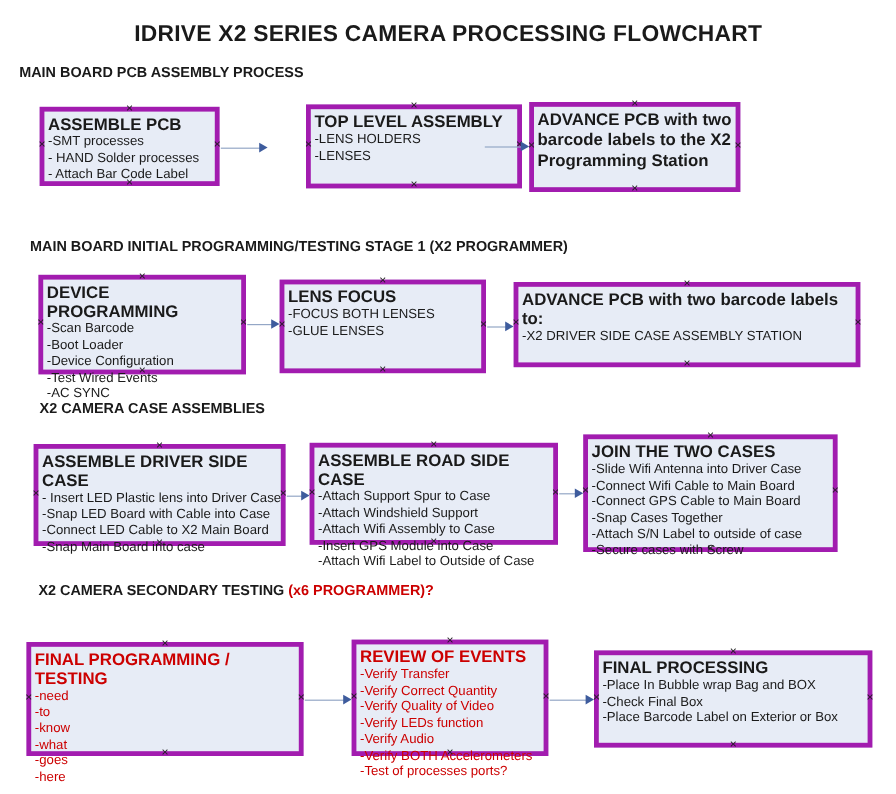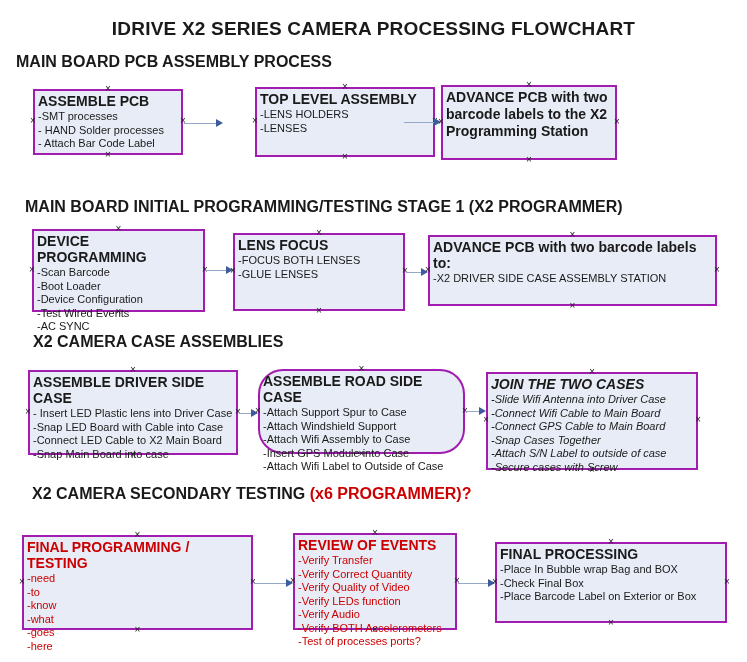--- a/index.html
+++ b/index.html
@@ -5,26 +5,26 @@
   html,body{margin:0;padding:0;background:#ffffff;}
   .canvas{
     position:relative;width:747px;height:662px;background:#ffffff;overflow:hidden;
     font-family:"Liberation Sans", sans-serif;color:#1a1a1a;padding-left:20px;
   }
   .chart-title{
     position:absolute;left:0;top:18px;width:747px;text-align:center;
     font-size:19px;font-weight:bold;letter-spacing:0.2px;
   }
   .section-heading{
-    position:absolute;font-size:16px;font-weight:bold;white-space:nowrap;
+    position:absolute;font-size:12px;font-weight:bold;white-space:nowrap;
   }
   .section-heading .red-part{color:#cc0000;}
   .box{
     position:absolute;box-sizing:border-box;background:#e7ecf6;
-    border:2px solid #a21caf;padding:2px 3px;overflow:visible;
+    border:4px solid #a21caf;padding:2px 3px;overflow:visible;
   }
   .box-title{
     font-size:14px;font-weight:bold;line-height:16px;margin:0 0 1px 0;
   }
   .box-title.wrap{line-height:17px;white-space:normal;}
   .box-item{
     font-size:11px;line-height:13.5px;margin:0;white-space:nowrap;
   }
   .red .box-title,.red .box-item{color:#cc0000;}
   
@@ -145,39 +145,39 @@
     <div class="box-item">-Snap LED Board with Cable into Case</div>
     <div class="box-item">-Connect LED Cable to X2 Main Board</div>
     <div class="box-item">-Snap Main Board into case</div>
   </div>
 
   <div class="connector" style="left:239px;top:409px;width:19px;">
     <span class="c-line"></span>
     <span class="c-head"></span>
   </div>
 
-  <div class="box" style="left:258px;top:369px;width:207px;height:85px;border-radius:25px;">
+  <div class="box" style="left:258px;top:369px;width:207px;height:85px;">
     <span class="hd ht"></span>
     <span class="hd hb"></span>
     <span class="hd hl"></span>
     <span class="hd hr"></span>
     <div class="box-title">ASSEMBLE ROAD SIDE CASE</div>
     <div class="box-item">-Attach Support Spur to Case</div>
     <div class="box-item">-Attach Windshield Support</div>
     <div class="box-item">-Attach Wifi Assembly to Case</div>
     <div class="box-item">-Insert GPS Module into Case</div>
     <div class="box-item">-Attach Wifi Label to Outside of Case</div>
   </div>
 
   <div class="connector" style="left:466px;top:407px;width:20px;">
     <span class="c-line"></span>
     <span class="c-head"></span>
   </div>
 
-  <div class="box" style="left:486px;top:372px;width:212px;height:98px;font-style:italic;">
+  <div class="box" style="left:486px;top:362px;width:212px;height:98px;">
     <span class="hd ht"></span>
     <span class="hd hb"></span>
     <span class="hd hl"></span>
     <span class="hd hr"></span>
     <div class="box-title">JOIN THE TWO CASES</div>
     <div class="box-item">-Slide Wifi Antenna into Driver Case</div>
     <div class="box-item">-Connect Wifi Cable to Main Board</div>
     <div class="box-item">-Connect GPS Cable to Main Board</div>
     <div class="box-item">-Snap Cases Together</div>
     <div class="box-item">-Attach S/N Label to outside of case</div>

